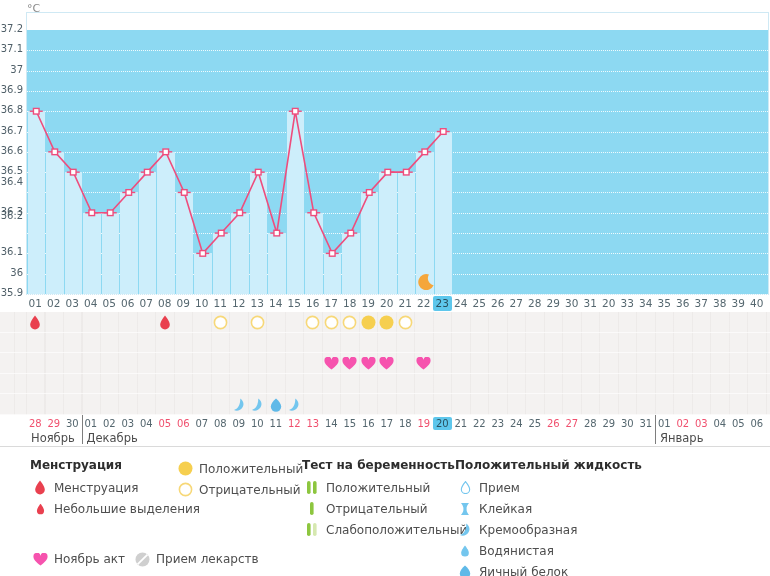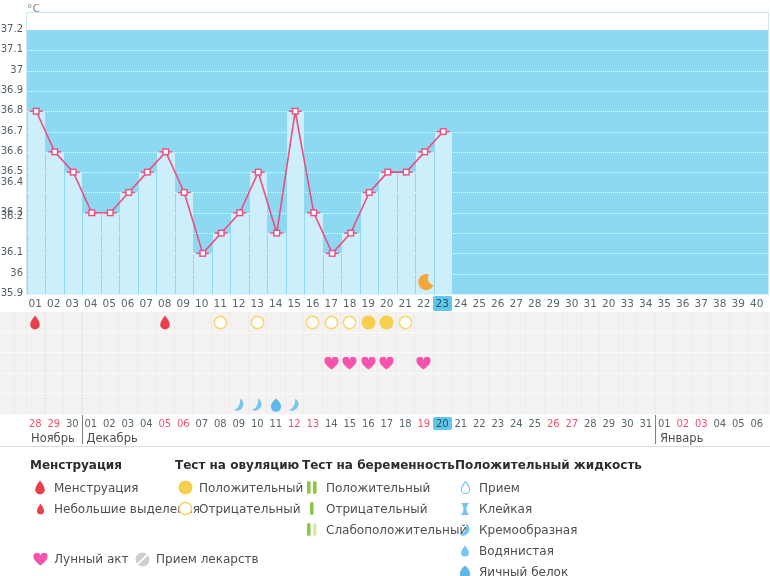--- a/index.html
+++ b/index.html
@@ -362,21 +362,20 @@
         <div class="litem">
           <span class="licon">
             <svg width="9" height="12" viewBox="0 0 12 15">
               <path d="M6 .6 C6 .6 1.2 6.4 1.2 9.7 a4.8 4.8 0 0 0 9.6 0 C10.8 6.4 6 .6 6 .6 Z" fill="#e9404f"></path>
             </svg>
           </span>
           <span class="llabel">Небольшие выделения</span>
         </div>
       </div>
       <div class="lgroup" style="left: 175px;">
-        <div class="ltitle">Тест на овуляцию</div>
         <div class="litem">
           <span class="licon">
             <svg width="15" height="15">
               <circle cx="7.5" cy="7.5" r="7" fill="#f6cf4f"></circle>
             </svg>
           </span>
           <span class="llabel">Положительный</span>
         </div>
         <div class="litem">
           <span class="licon">
@@ -459,21 +458,21 @@
           <span class="llabel">Яичный белок</span>
         </div>
       </div>
       <div id="legend-bottom-row">
         <div class="lbitem" style="left: 0px;">
           <span class="licon">
             <svg width="15" height="13" viewBox="0 0 15 13">
               <path d="M7.5 12.4 C2.6 8.8 .5 6.3 .5 3.9 A3.4 3.4 0 0 1 7.5 2.7 A3.4 3.4 0 0 1 14.5 3.9 C14.5 6.3 12.4 8.8 7.5 12.4 Z" fill="#f653ae"></path>
             </svg>
           </span>
-          <span class="llabel">Лунный акт</span>
+          <span class="llabel">Ноябрь акт</span>
         </div>
         <div class="lbitem" style="left: 102px;">
           <span class="licon">
             <svg width="15" height="15">
               <circle cx="7.5" cy="7.5" r="7" fill="#cfcfcf"></circle>
               <rect x="6.6" y="0.5" width="1.8" height="14" fill="#fff" transform="rotate(45 7.5 7.5)"></rect>
             </svg>
           </span>
           <span class="llabel">Прием лекарств</span>
         </div>

